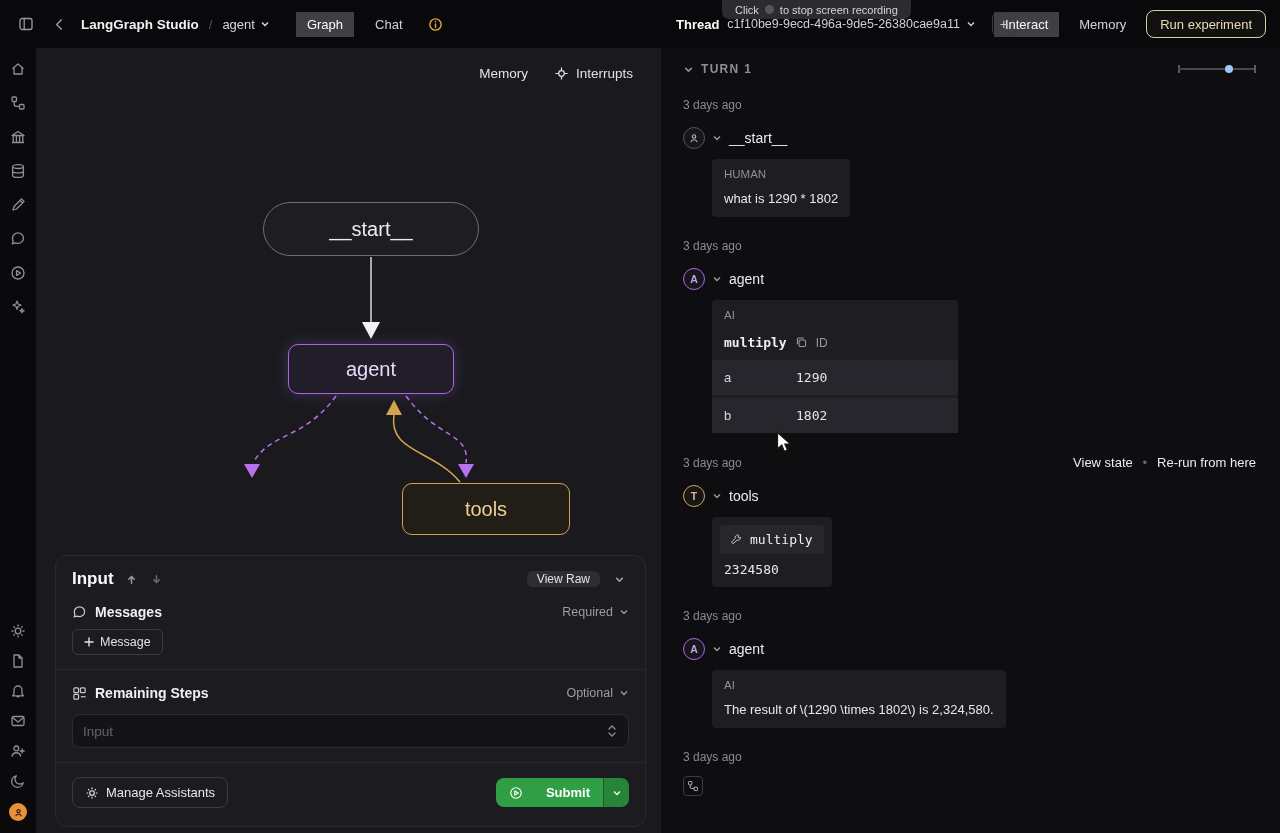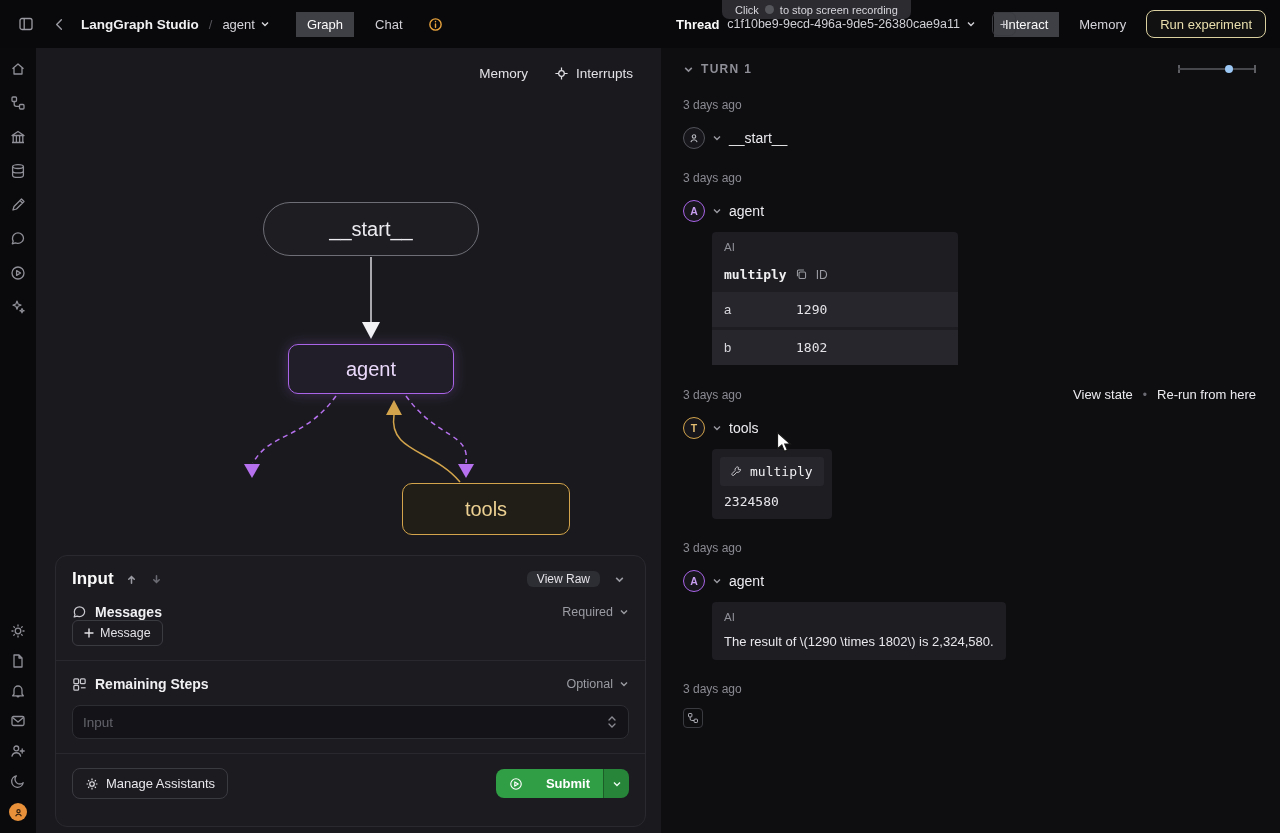--- a/index.html
+++ b/index.html
@@ -78,21 +78,21 @@
     background:#1b1b20; border:1px solid #29292f; border-radius:12px; padding:13px 16px 14px; }
   .row { display:flex; align-items:center; }
   .input-head { justify-content:flex-start; gap:10px; }
   .input-title { font-size:17px; font-weight:700; color:#fafafa; }
   .spacer { flex:1; }
   .viewraw-btn { background:#2d2d34; border:none; color:#e4e4e8; font-size:12px;
     padding:1px 10px; border-radius:6px; cursor:pointer; }
   .field-row { margin-top:15px; justify-content:space-between; }
   .field-left { display:flex; align-items:center; gap:8px; font-size:14px; font-weight:600; color:#f0f0f3; }
   .field-right { display:flex; align-items:center; gap:6px; color:#9b9ba3; font-size:12.5px; cursor:pointer; }
-  .add-msg-btn { margin-top:0; display:inline-flex; align-items:center; gap:6px;
+  .add-msg-btn { margin-top:9px; display:inline-flex; align-items:center; gap:6px;
     border:1px solid #3a3a41; background:none; color:#e2e2e6; font-size:12.5px;
     padding:5px 11px; border-radius:6px; cursor:pointer; }
   .divider { height:1px; background:#28282e; margin:14px -16px 0; }
   .text-input { margin-top:13px; display:flex; align-items:center; height:34px;
     border:1px solid #2c2c33; border-radius:8px; background:#141418; padding:0 10px; }
   .text-input input { flex:1; background:none; border:none; outline:none; color:#e4e4e8;
     font-size:13.5px; font-family:"Liberation Sans", sans-serif; }
   .text-input input::placeholder { color:#62626b; }
   .foot-row { margin-top:14px; justify-content:space-between; }
   .manage-btn { display:inline-flex; align-items:center; gap:7px; border:1px solid #3a3a41;
@@ -450,20 +450,24 @@
         <svg width="12" height="12" viewBox="0 0 16 16" fill="none" stroke="currentColor" stroke-width="1.5">
             <circle cx="8" cy="6" r="2.3"></circle>
             <path d="M3.8 13.4a4.4 4.4 0 0 1 8.4 0"></path>
           </svg>
       </span>
       <svg width="10" height="10" viewBox="0 0 10 10" fill="none" stroke="#9a9aa2" stroke-width="1.4">
           <path d="M2 3.5l3 3 3-3"></path>
         </svg>
       <span class="entry-title">__start__</span>
     </div>
+    <div class="card">
+      <div class="pad role-label">HUMAN</div>
+      <div class="msg-text">what is 1290 * 1802</div>
+    </div>
 
     
     <div class="ts">3 days ago</div>
     <div class="entry-head">
       <span class="avatar purple" title="agent">A</span>
       <svg width="10" height="10" viewBox="0 0 10 10" fill="none" stroke="#9a9aa2" stroke-width="1.4">
           <path d="M2 3.5l3 3 3-3"></path>
         </svg>
       <span class="entry-title">agent</span>
     </div>

